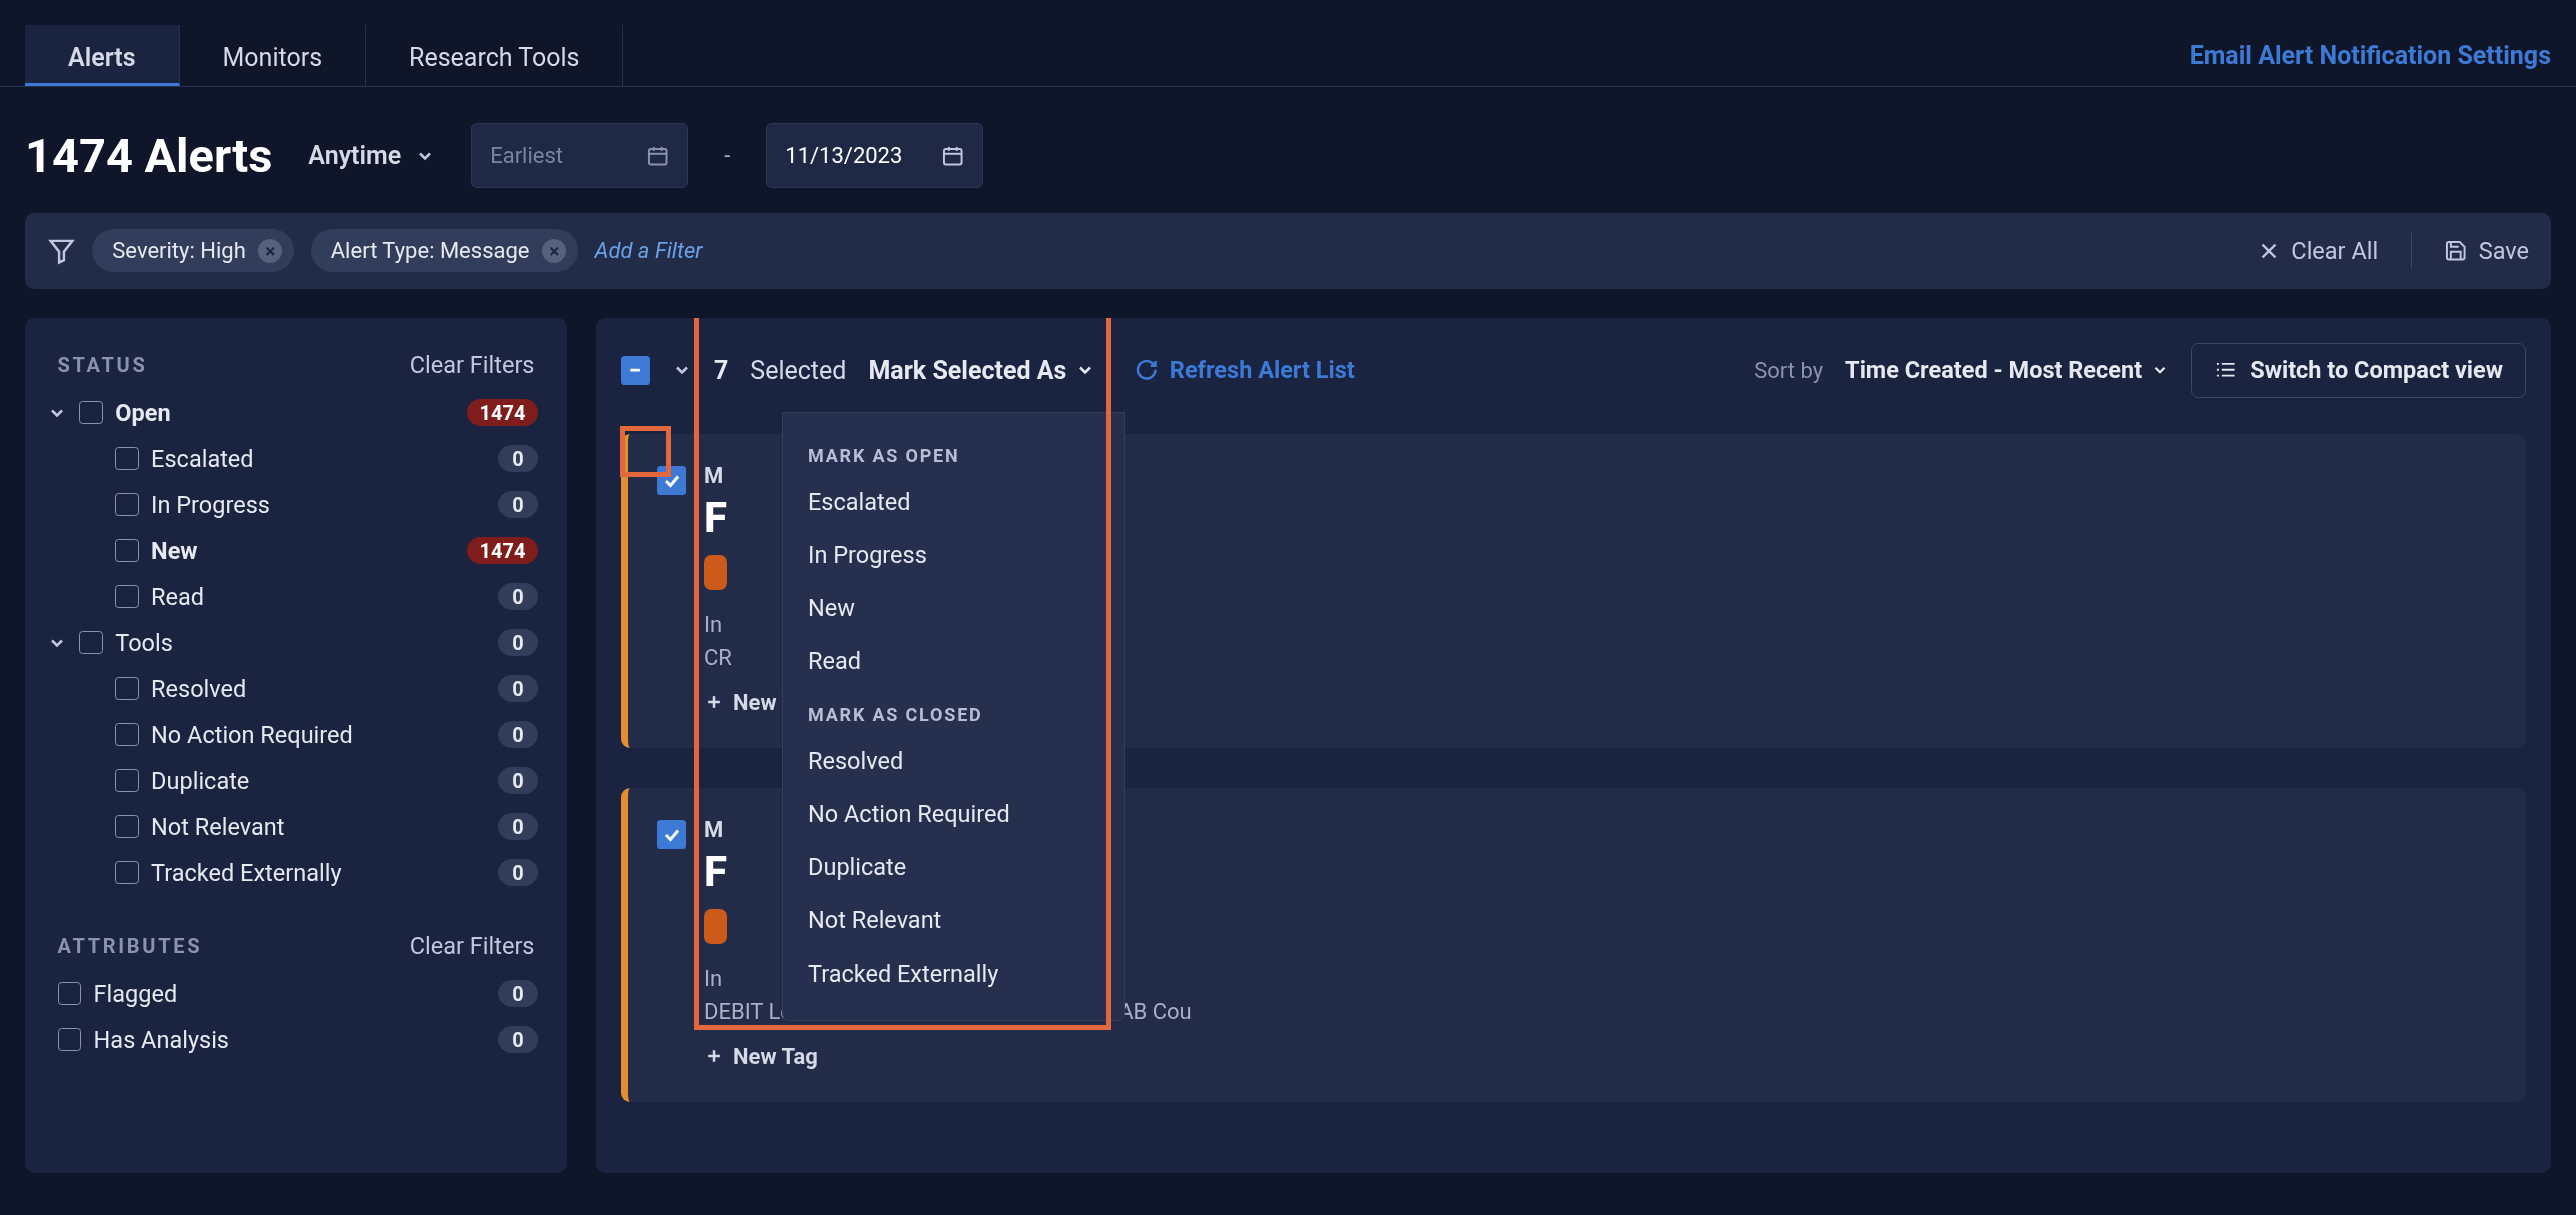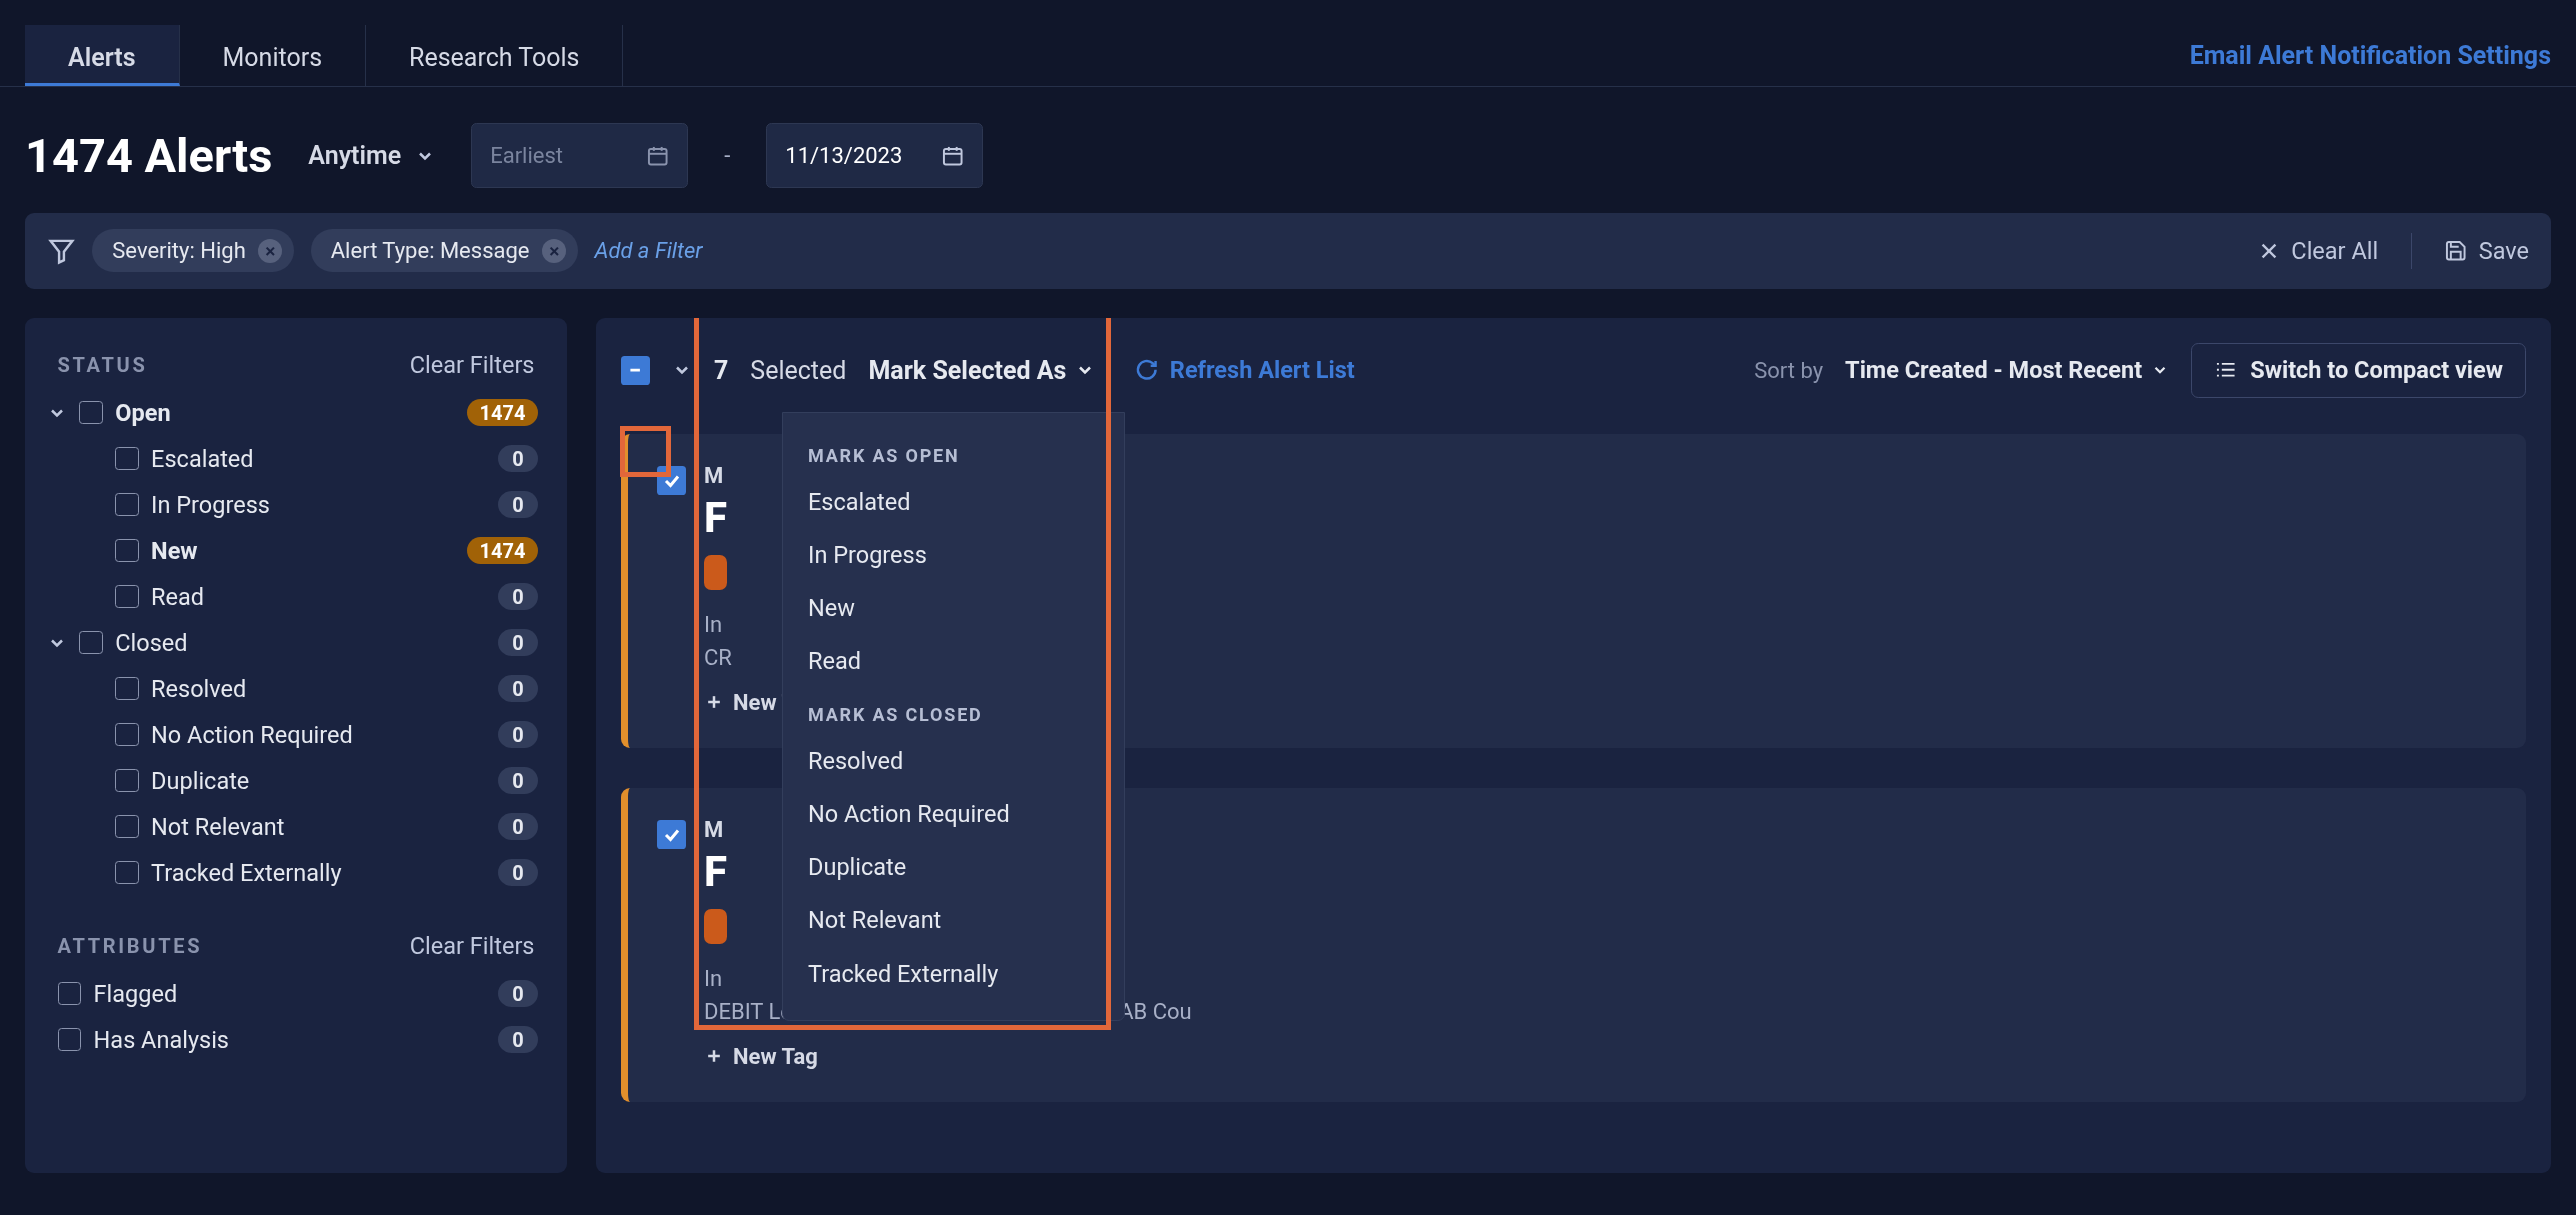--- a/index.html
+++ b/index.html
@@ -176,21 +176,21 @@
   .count-bubble {
     min-width: 40px;
     padding: 1.8px 12.6px;
     background: #323d5b;
     border-radius: 902px;
     font-size: 20px;
     font-weight: 700;
     text-align: center;
     color: #e6e9f0;
   }
-  .tree-row.highlight .count-bubble { background: #a16207; color: #fff; }
+  .tree-row.highlight .count-bubble { background: #7f1d1d; color: #fff; }
   .tree-row.highlight .row-label { font-weight: 700; }
 
   
   .content {
     flex: 1;
     background: #1a2340;
     border-radius: 9px;
     padding: 25px 25px;
     position: relative;
     overflow: hidden;
@@ -426,21 +426,21 @@
       <div class="cb"></div>
       <div class="row-label">Read</div>
       <div class="count-bubble">0</div>
     </div>
 
     <div class="tree-row topcat">
       <svg class="chev" viewBox="0 0 24 24" fill="none" stroke="currentColor" stroke-width="3">
           <polyline points="6 9 12 15 18 9"></polyline>
         </svg>
       <div class="cb"></div>
-      <div class="row-label">Closed</div>
+      <div class="row-label">Tools</div>
       <div class="count-bubble">0</div>
     </div>
     <div class="tree-row child">
       <div class="cb"></div>
       <div class="row-label">Resolved</div>
       <div class="count-bubble">0</div>
     </div>
     <div class="tree-row child">
       <div class="cb"></div>
       <div class="row-label">No Action Required</div>

